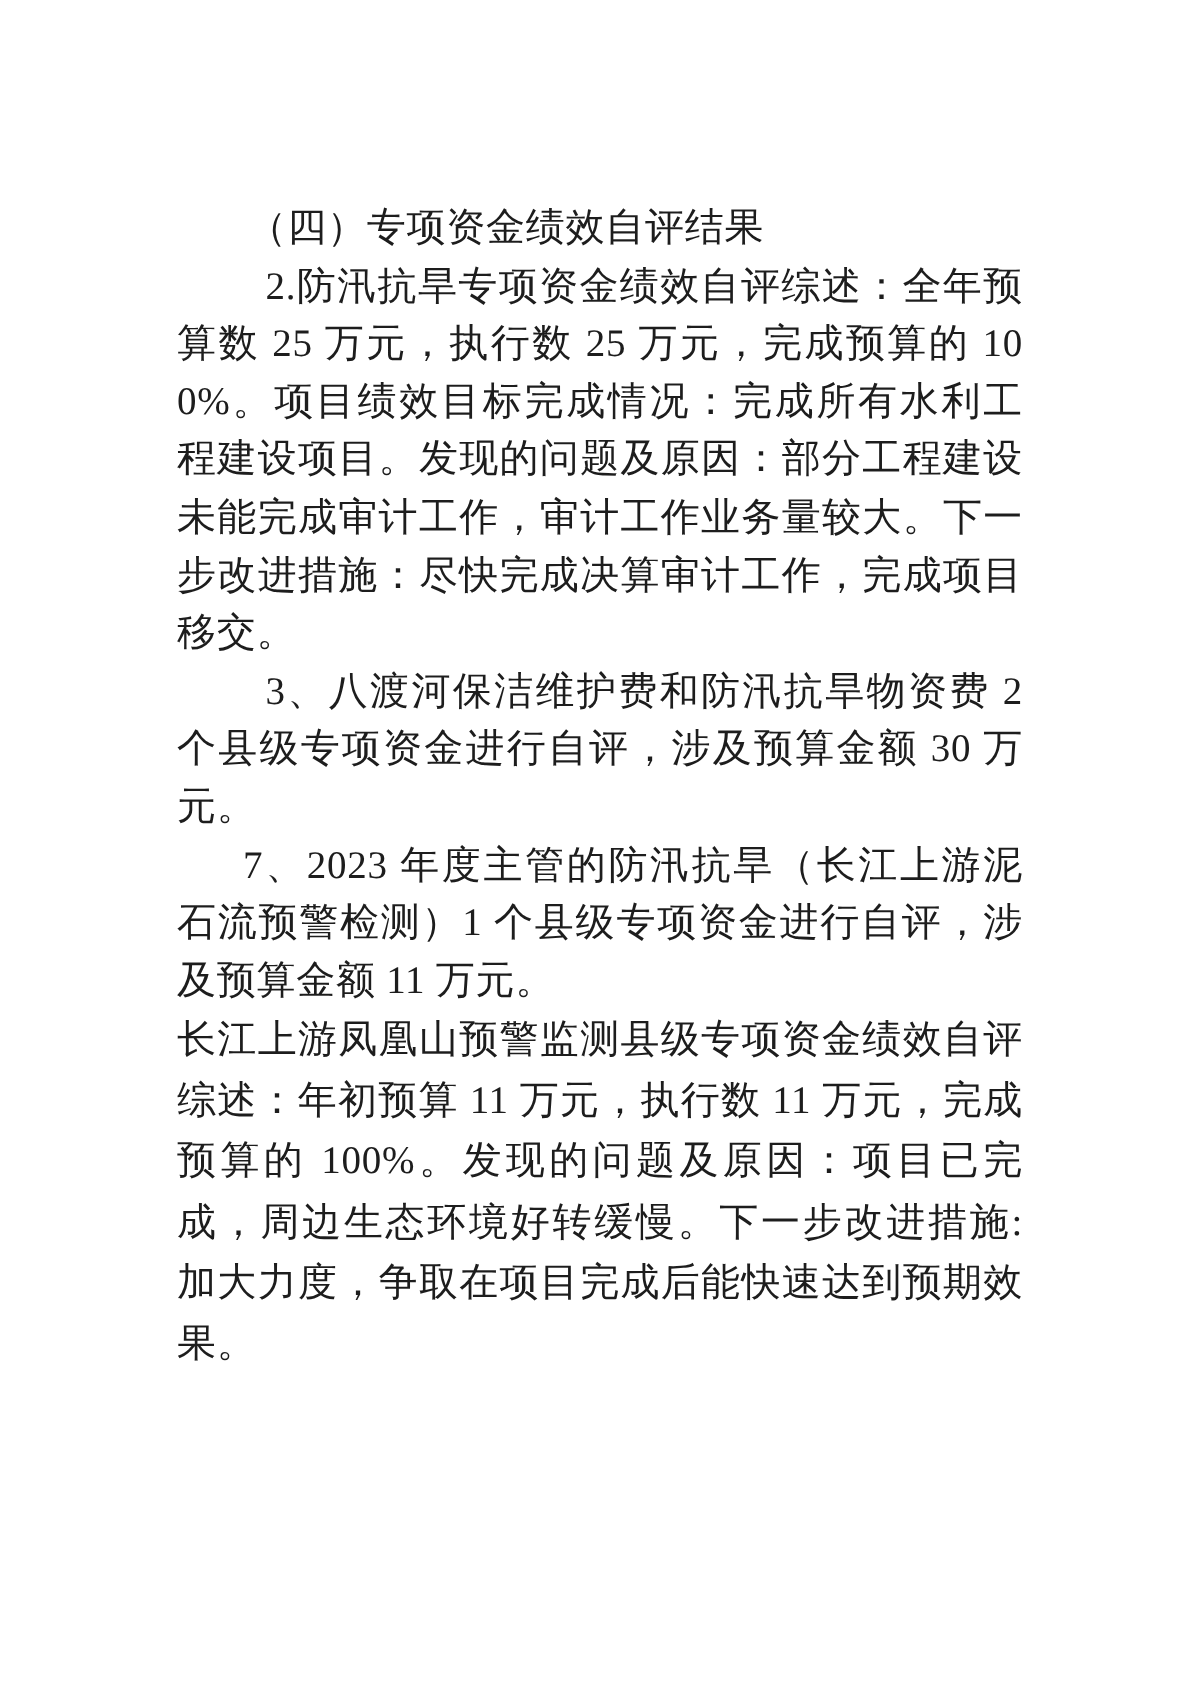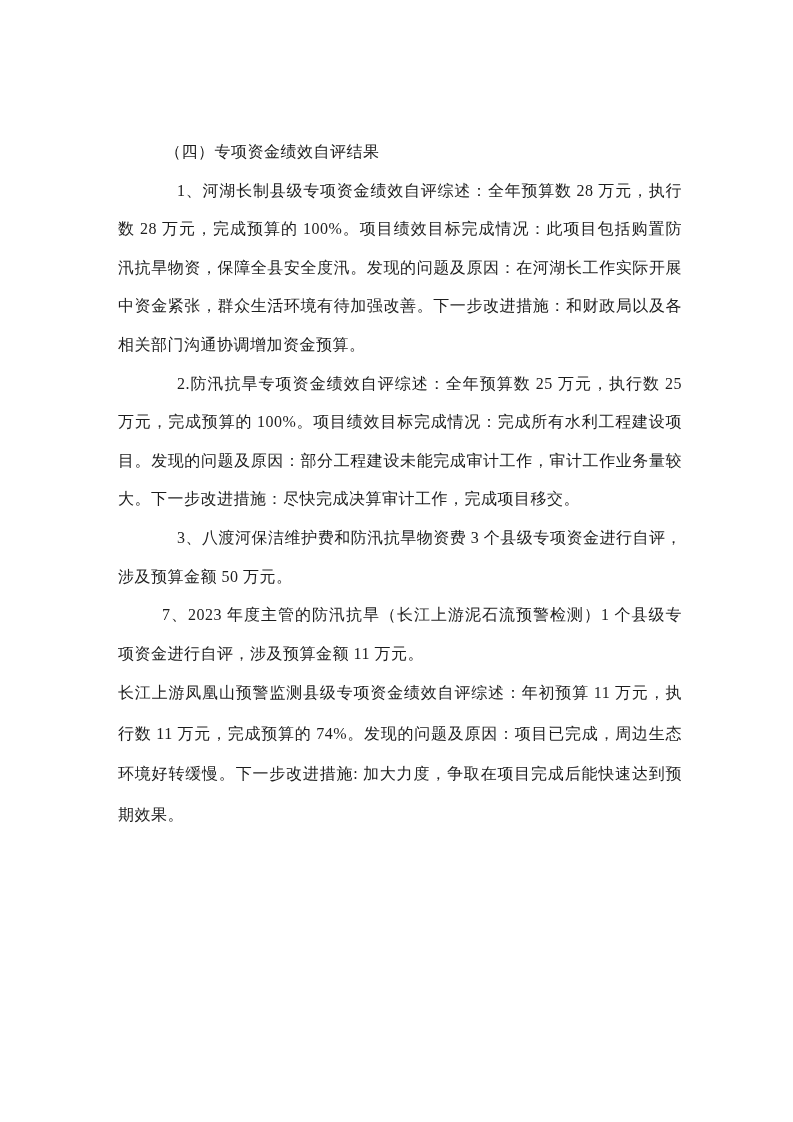--- a/index.html
+++ b/index.html
@@ -17,21 +17,21 @@
   }
   .content {
     position: absolute;
     top: 133px;
     left: 118px;
     width: 564px;
     color: #1d1d1d;
   }
   .para {
     margin: 0;
-    font-size: 16px;
+    font-size: 26px;
     line-height: 38.6px;
     text-align: justify;
     letter-spacing: 0.5px;
     word-break: break-all;
   }
   .heading {
     text-indent: 47px;
   }
   .indent-intro {
     text-indent: 66px;
@@ -46,19 +46,18 @@
     text-indent: 0;
     line-height: 40.5px;
   }
 </style>
 </head>
 <body>
 
 <div class="page">
   <div class="content">
     <p class="para heading">（四）专项资金绩效自评结果</p>
-    <p class="para indent-item">1、河湖长制县级专项资金绩效自评综述：全年预算数 28 万元，执行数 28 万元，完成预算的 100%。项目绩效目标完成情况：此项目包括购置防汛抗旱物资，保障全县安全度汛。发现的问题及原因：在河湖长工作实际开展中资金紧张，群众生活环境有待加强改善。下一步改进措施：和财政局以及各相关部门沟通协调增加资金预算。</p>
     <p class="para indent-item">2.防汛抗旱专项资金绩效自评综述：全年预算数 25 万元，执行数 25 万元，完成预算的 100%。项目绩效目标完成情况：完成所有水利工程建设项目。发现的问题及原因：部分工程建设未能完成审计工作，审计工作业务量较大。下一步改进措施：尽快完成决算审计工作，完成项目移交。</p>
-    <p class="para indent-item">3、八渡河保洁维护费和防汛抗旱物资费 3 个县级专项资金进行自评，涉及预算金额 50 万元。</p>
+    <p class="para indent-item">3、八渡河保洁维护费和防汛抗旱物资费 2 个县级专项资金进行自评，涉及预算金额 30 万元。</p>
     <p class="para indent-item4">7、2023 年度主管的防汛抗旱（长江上游泥石流预警检测）1 个县级专项资金进行自评，涉及预算金额 11 万元。</p>
-    <p class="para no-indent">长江上游凤凰山预警监测县级专项资金绩效自评综述：年初预算 11 万元，执行数 11 万元，完成预算的 74%。发现的问题及原因：项目已完成，周边生态环境好转缓慢。下一步改进措施: 加大力度，争取在项目完成后能快速达到预期效果。</p>
+    <p class="para no-indent">长江上游凤凰山预警监测县级专项资金绩效自评综述：年初预算 11 万元，执行数 11 万元，完成预算的 100%。发现的问题及原因：项目已完成，周边生态环境好转缓慢。下一步改进措施: 加大力度，争取在项目完成后能快速达到预期效果。</p>
   </div>
 </div>
 
 </body></html>

